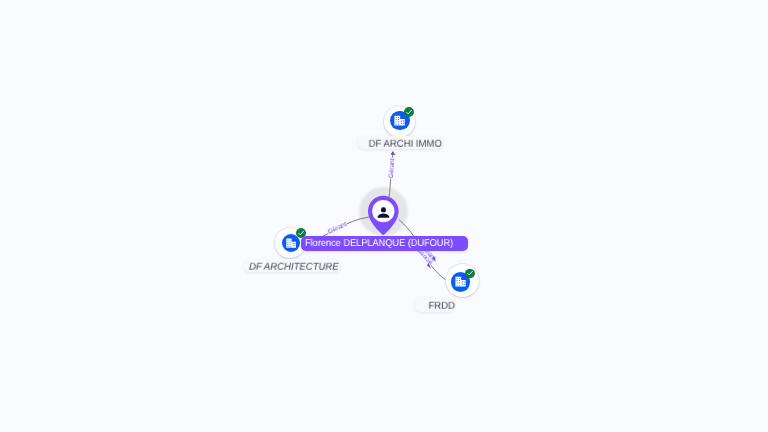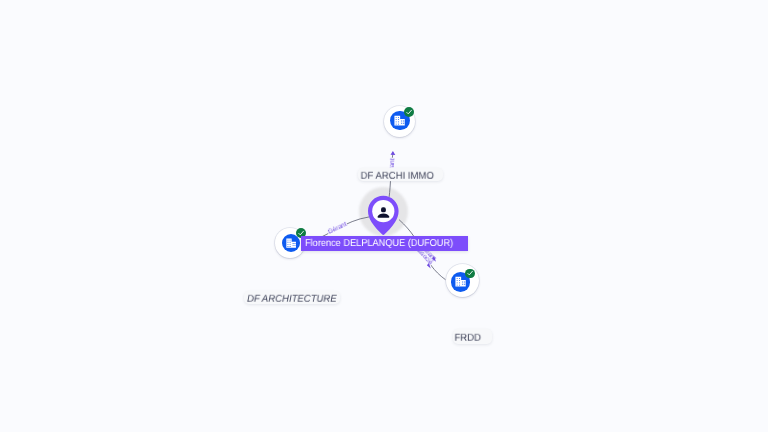--- a/index.html
+++ b/index.html
@@ -19,23 +19,23 @@
        display:flex;align-items:center;justify-content:center;}
 
   
   .halo{position:absolute;border-radius:50%;background:#e5e5e7;filter:blur(1.1px);}
   .pin{position:absolute;}
 
   
   .nlabel{position:absolute;background:#f7f8fa;border-radius:5px;
        color:#3e4259;white-space:nowrap;text-align:center;
        box-shadow:0 1px 3px rgba(25,35,70,.10);
-       display:flex;align-items:center;justify-content:flex-start;margin-top:32px;}
+       display:flex;align-items:center;justify-content:flex-end;}
   .nlabel span{display:inline-block;font-size:10px;transform:scaleX(.955) translate(0.9px,1.7px);transform-origin:center center;will-change:transform;}
-  .plabel{position:absolute;background:#7d4dfb;border-radius:0;color:#ffffff;
+  .plabel{position:absolute;background:#7d4dfb;border-radius:5px;color:#ffffff;
        white-space:nowrap;display:flex;align-items:center;
        box-shadow:0 1px 3px rgba(25,35,70,.12);}
   .plabel span{display:inline-block;font-size:10px;transform:scaleX(.920);transform-origin:left center;will-change:transform;}
 
   .elabel{position:absolute;color:#6e4ae0;white-space:nowrap;font-size:6.6px;
        line-height:1;transform-origin:0 100%;background:#fafbfe;
        padding:0.3px 0.4px;will-change:transform;}
 </style>
 </head>
 <body>
@@ -139,21 +139,21 @@
              M18.6,11.8 L20.3,11.8 L20.3,13.5 L18.6,13.5 Z
              M15.0,16.0 L16.7,16.0 L16.7,17.7 L15.0,17.7 Z
              M18.6,16.0 L20.3,16.0 L20.3,17.7 L18.6,17.7 Z"></path>
     </svg>
     <div class="chk" style="left:19.8px;top:5.1px;width:9.8px;height:9.8px;">
       <svg width="8" height="8" viewBox="0 0 24 24" fill="none" stroke="#ffffff" stroke-width="2.6" stroke-linecap="round" stroke-linejoin="round">
         <path d="M5.4 13.2 L9.8 17.6 L19.4 6.6"></path>
       </svg>
     </div>
   </div>
-  <div class="nlabel" style="left:453px;top:297.1px;width:39.4px;height:15.3px;">
+  <div class="nlabel" style="left:415px;top:297.1px;width:39.4px;height:15.3px;">
     <span>FRDD</span>
   </div>
 
   <svg class="pin layer" style="left:0;top:0;" viewBox="0 0 768 432" xmlns="http://www.w3.org/2000/svg">
     <path d="M383.3,195.8 C374.85,195.8 368,202.65 368,211.1 C368,215.0 369.3,218.6 371.6,222.3 C374.9,227.6 379.7,232.0 382.3,234.6 C382.85,235.15 383.75,235.15 384.3,234.6 C386.9,232.0 391.7,227.6 395.0,222.3 C397.3,218.6 398.6,215.0 398.6,211.1 C398.6,202.65 391.75,195.8 383.3,195.8 Z" fill="#7d4dfb"></path>
     <circle cx="383.3" cy="211.2" r="11.1" fill="#fdfdff"></circle>
     <g fill="#0e1230">
       <rect x="381.05" y="207.3" width="4.8" height="5.0" rx="1.9"></rect>
       <path d="M383.45,213.5 C386.0,213.5 388.4,214.6 389.25,216.6
                C389.55,217.25 389.25,217.75 388.55,217.75

